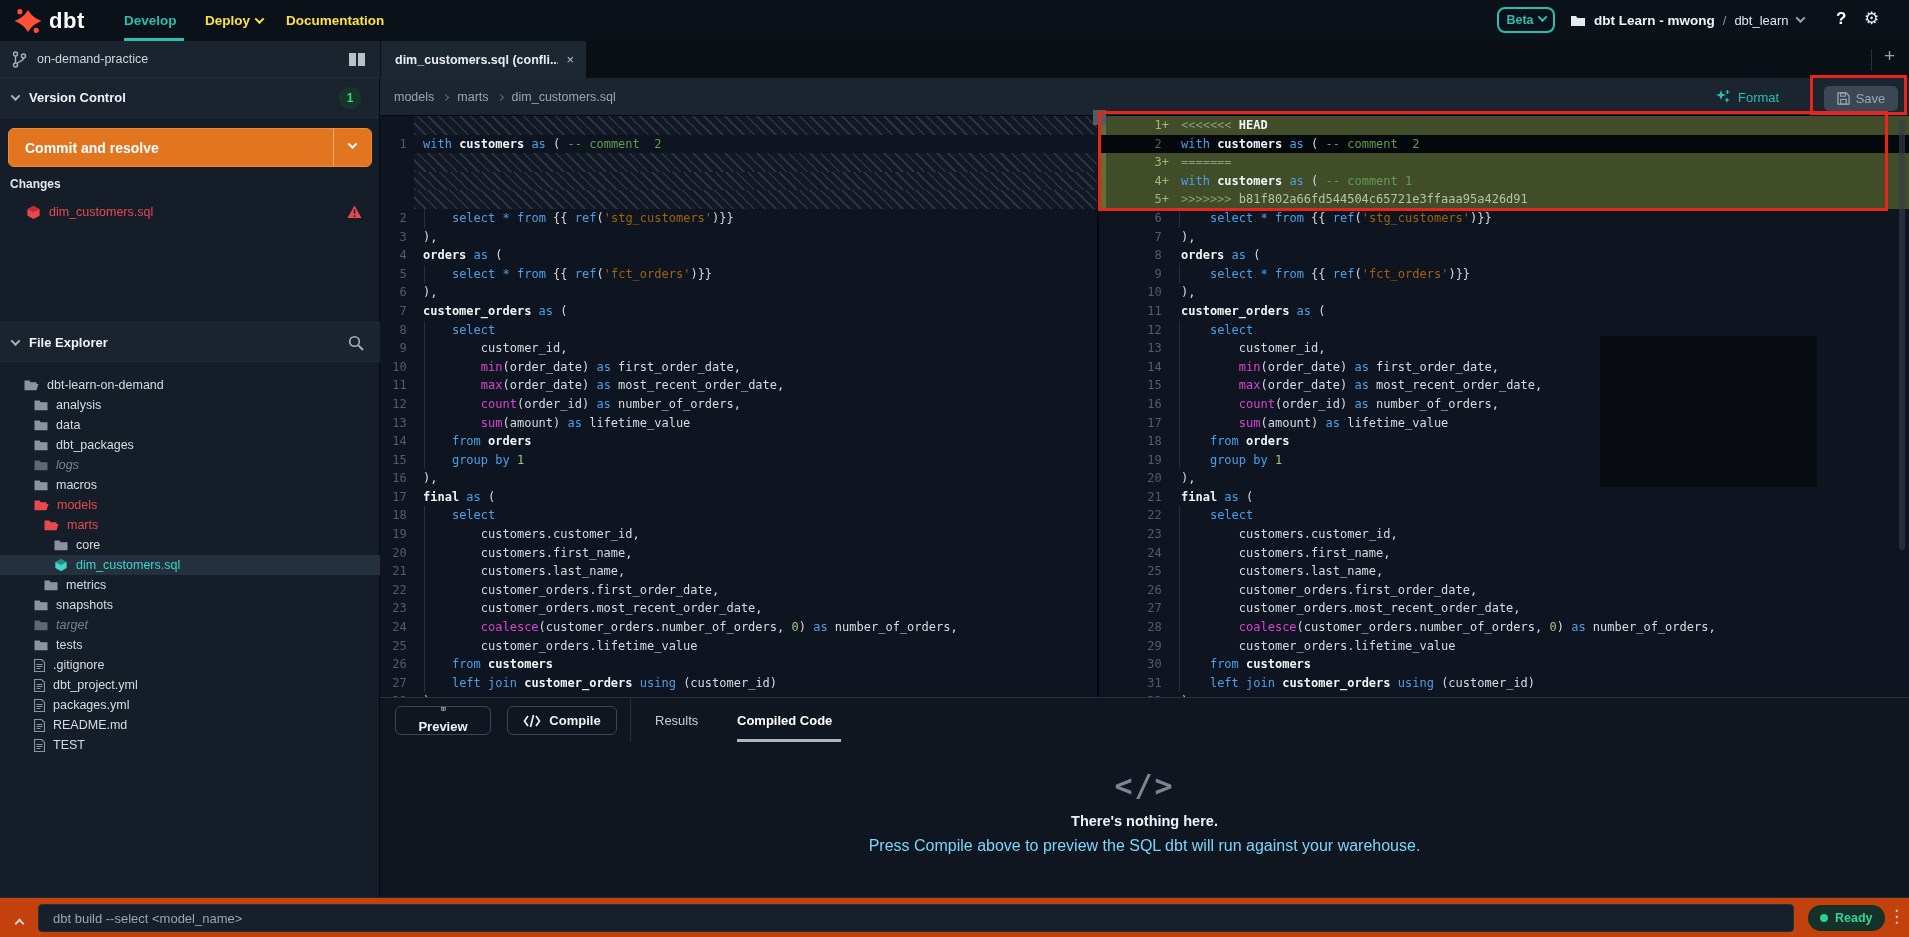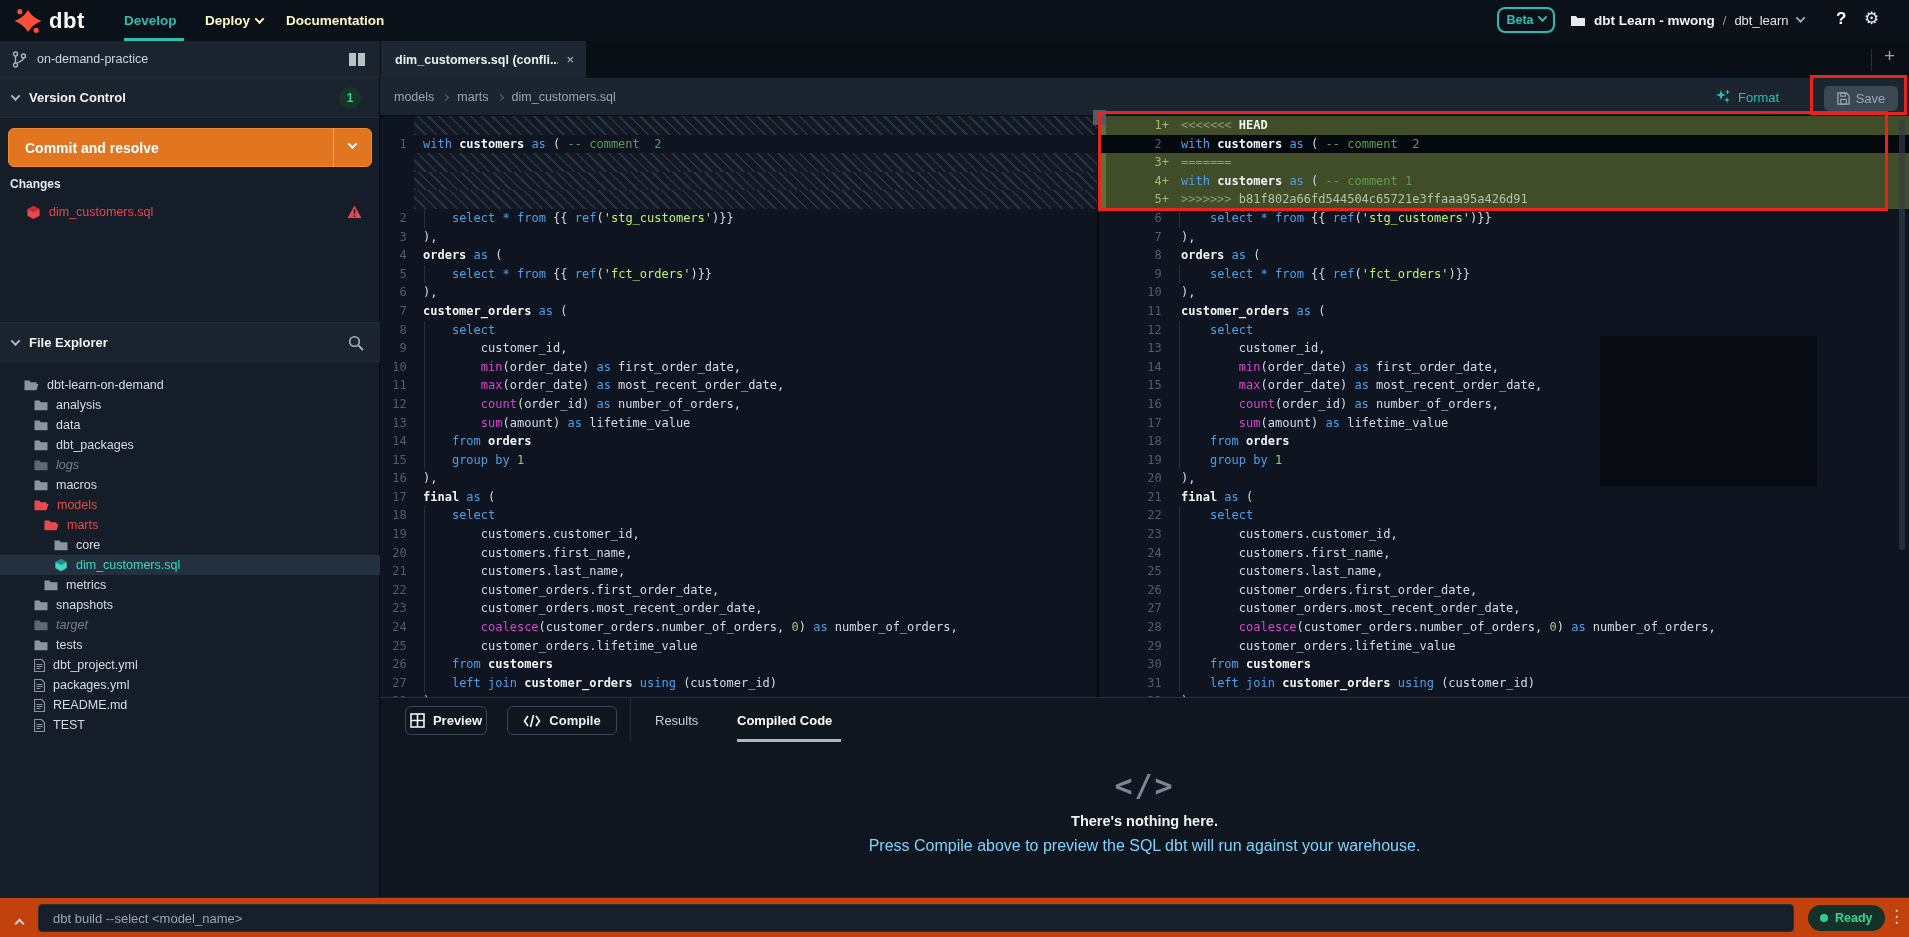--- a/index.html
+++ b/index.html
@@ -6,21 +6,21 @@
   html,body { background:#06090d; }
   #app { position:relative; width:1909px; height:937px; overflow:hidden;
          font-family:"Liberation Sans", sans-serif; color:#dfe5ea; background:#0e1520;padding-left:8px; }
 
   
   .nav { position:absolute; left:0; top:0; width:1909px; height:41px; background:#0b1118;
          display:flex; align-items:center; }
   .logo-wrap { display:flex; align-items:center; gap:7px; padding-left:14px; width:110px; }
   .brand { font-size:22px; font-weight:bold; color:#fff; letter-spacing:.5px; }
   .navlink { position:absolute; top:0; height:41px; display:flex; align-items:center; gap:6px;
-             font-size:13.5px; font-weight:bold; color:#fef9c3; cursor:pointer; }
+             font-size:13.5px; font-weight:bold; color:#fde047; cursor:pointer; }
   .navlink.active { color:#2abfb0; }
   .nav-underline { position:absolute; left:124px; top:38px; width:60px; height:3px; background:#2abfb0; }
   .chv { display:inline-block; width:7px; height:7px; border-right:2px solid currentColor;
          border-bottom:2px solid currentColor; transform:rotate(45deg) translate(-1px,-1px); }
   .chv.up { transform:rotate(225deg); }
   .beta { position:absolute; left:1497px; top:7px; width:58px; height:26px; border:2px solid #2abfb0;
           border-radius:8px; color:#2abfb0; font-size:12.5px; font-weight:bold; display:flex;
           align-items:center; justify-content:center; gap:5px; cursor:pointer; }
   .proj { position:absolute; left:1570px; top:0; height:41px; display:flex; align-items:center; gap:8px; }
   .proj .name { font-size:13.5px; font-weight:bold; color:#f0f3f6; }
@@ -101,41 +101,41 @@
   .pane-right .gutter { width:68px; }
   .content { position:relative; flex:1; padding-left:9px; }
   .pane-right .content { padding-left:12px; }
   .content.ind::before { content:""; position:absolute; left:10px; top:0; bottom:0;
                          border-left:1px solid #27313e; }
   .hatch-row .content { background:repeating-linear-gradient(45deg,#2a3440 0px,#2a3440 1.8px,#121924 1.8px,#121924 7.5px); }
   .row.add { background:#414c29; }
   .row.add .gutter { color:#a8b677; }
   .row.add::before { content:""; position:absolute; left:0; top:0; bottom:0; width:5px; background:#5f7036; }
   .row.cur { background:#05090e; }
-  .tk{color:#4d9fe8;} .tf{color:#d944d0;} .ts{color:#bef264;} .tc{color:#5f9e4e;}
+  .tk{color:#4d9fe8;} .tf{color:#d944d0;} .ts{color:#a16207;} .tc{color:#5f9e4e;}
   .tn{color:#9ac87c;} .tp{color:#d4dbe3;} .tb{color:#f0f4f8;font-weight:bold;}
   .tg{color:#8b9a78;} .th{color:#f2f5ef;font-weight:bold;} .td{color:#b9c2a8;}
 
   .annot { position:absolute; border:3px solid #e7251d; pointer-events:none; z-index:30; }
   .annot-save { left:1810px; top:75px; width:97px; height:40px; }
   .annot-conflict { left:1098px; top:111px; width:790px; height:100px; }
   .diff-handle { position:absolute; left:1093px; top:110px; width:13px; height:15px; background:#515c68;
                  z-index:5; cursor:pointer; }
   .dark-overlay { position:absolute; left:1600px; top:336px; width:217px; height:151px;
                   background:rgba(0,0,0,0.42); z-index:4; }
   .vscroll { position:absolute; left:1899px; top:120px; width:6px; height:430px; background:#333e4b;
              border-radius:3px; opacity:.65; z-index:6; cursor:grab; }
 
   
   .panel { position:absolute; left:380px; top:697px; width:1529px; height:45px; background:#10161f;
            border-top:1px solid #262f3b; }
   .pbtn { position:absolute; top:8px; height:29px; border:1px solid #3a4654; border-radius:6px;
           display:flex; align-items:center; justify-content:center; gap:8px; color:#eef2f6;
           font-size:13px; font-weight:bold; cursor:pointer; background:transparent; }
-  .pbtn-preview { left:25px; width:82px; }
+  .pbtn-preview { left:15px; width:96px;flex-direction:column; }
   .pbtn-compile { left:127px; width:110px; }
   .pdiv { position:absolute; left:250px; top:0; width:1px; height:45px; background:#262f3b; }
   .ptab { position:absolute; top:0; height:45px; display:flex; align-items:center; font-size:13px;
           color:#c6ced6; cursor:pointer; }
   .ptab.active { color:#fff; font-weight:bold; }
   .ptab-underline { position:absolute; left:357px; top:41px; width:104px; height:3px; background:#aeb8c2; }
   .results { position:absolute; left:380px; top:742px; width:1529px; height:155px; background:#10161f; }
   .empty { position:absolute; left:0; top:0; width:100%; text-align:center; }
   .empty .eicon { margin-top:26px; font-size:30px; font-weight:bold; color:#7b8694;
                   font-family:"DejaVu Sans Mono", monospace; letter-spacing:2px; }
@@ -372,20 +372,29 @@
           </span>
           <span class="tname">target</span>
         </div>
         <div class="trow ">
           <span style="margin-left: 34px;">
             <svg width="14" height="12" viewBox="0 0 14 12">
               <path d="M0.5 1.5 h5 l1.2 1.7 H13.5 v8 H0.5 Z" fill="#8a94a0"></path>
             </svg>
           </span>
           <span class="tname">tests</span>
+        </div>
+        <div class="trow ">
+          <span style="margin-left: 34px;">
+            <svg width="11" height="13" viewBox="0 0 11 13">
+              <path d="M0.5 0.5 h7 l3 3 v9 H0.5 Z" fill="none" stroke="#8a94a0" stroke-width="1.2"></path>
+              <path d="M2.5 5.5 h6 M2.5 7.5 h6 M2.5 9.5 h4" stroke="#8a94a0" stroke-width="1"></path>
+            </svg>
+          </span>
+          <span class="tname">.gitignore</span>
         </div>
         <div class="trow ">
           <span style="margin-left: 34px;">
             <svg width="11" height="13" viewBox="0 0 11 13">
               <path d="M0.5 0.5 h7 l3 3 v9 H0.5 Z" fill="none" stroke="#8a94a0" stroke-width="1.2"></path>
               <path d="M2.5 5.5 h6 M2.5 7.5 h6 M2.5 9.5 h4" stroke="#8a94a0" stroke-width="1"></path>
             </svg>
           </span>
           <span class="tname">dbt_project.yml</span>
         </div>

